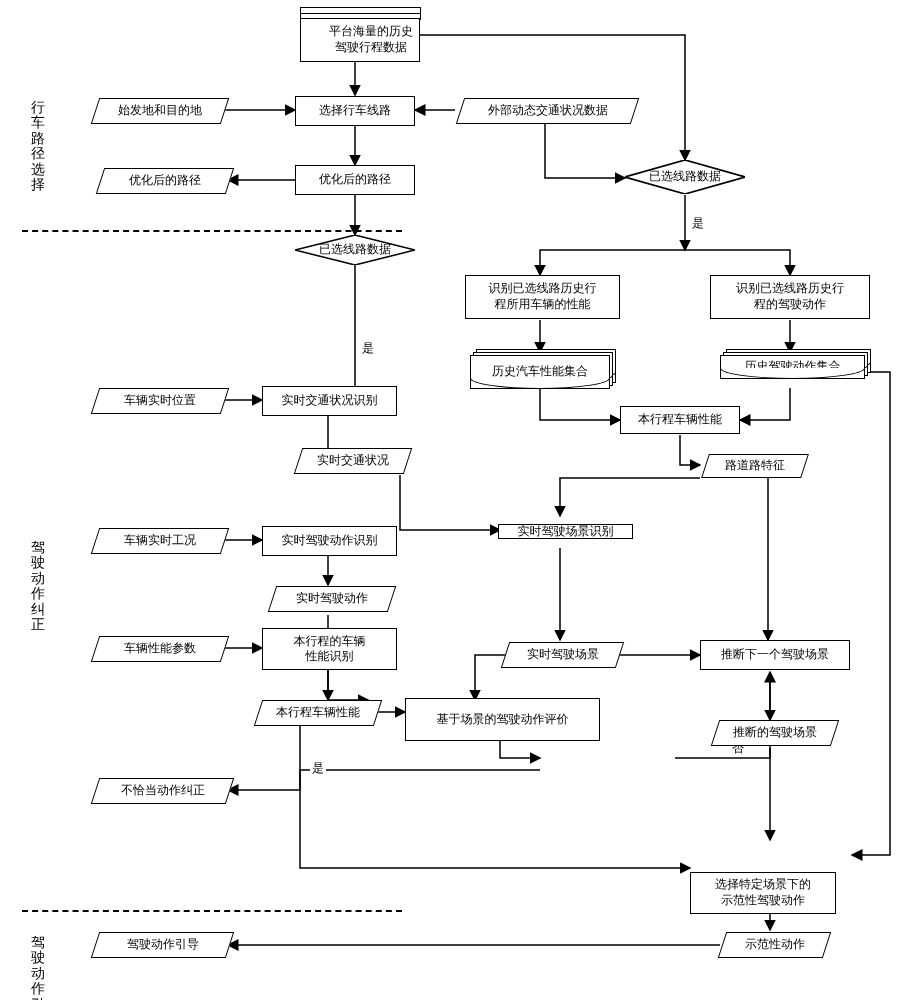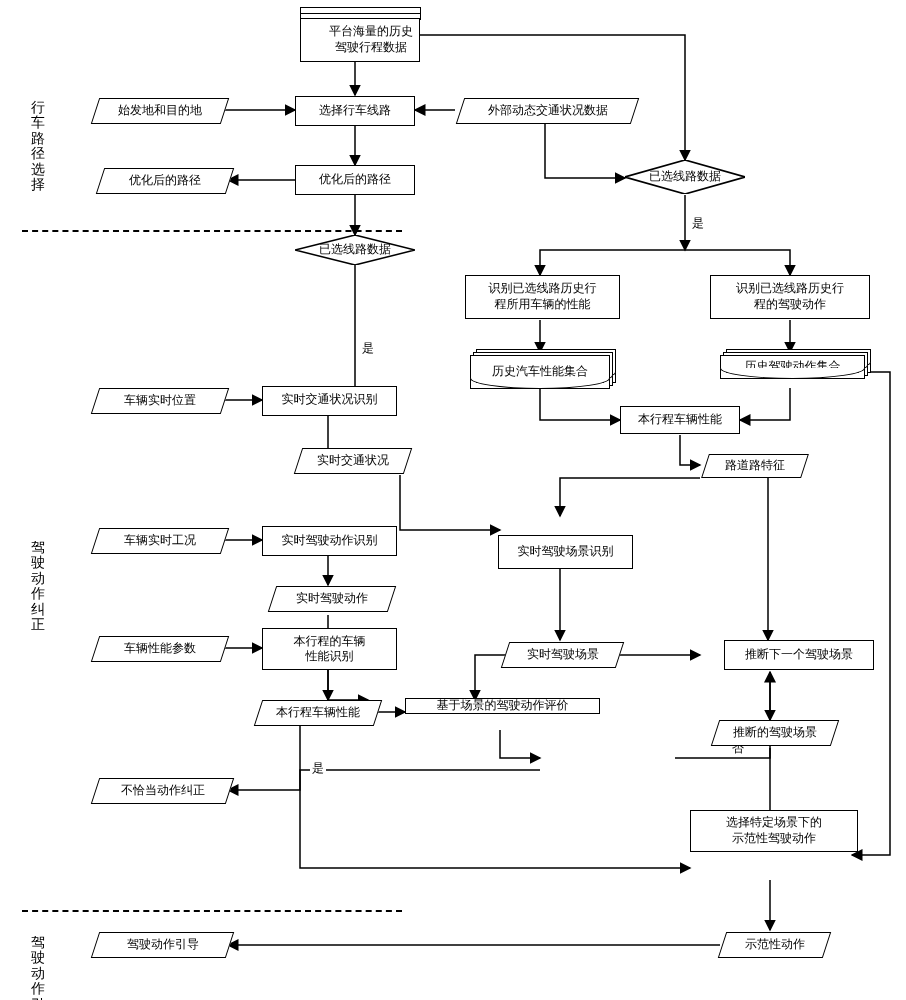--- a/index.html
+++ b/index.html
@@ -201,21 +201,21 @@
     <div class="doc d3"></div>
       <div class="doc d2"></div>
       <div class="doc">
         <div class="txt">历史驾驶动作集合</div>
       </div>
   </div>
 
   <div class="node io" style="left:95px; top:388px; width:130px; height:26px;">
       <span>车辆实时位置</span>
     </div>
-  <div class="node" style="left:262px; top:386px; width:135px; height:30px;font-family:Liberation Mono, monospace;">
+  <div class="node" style="left:262px; top:386px; width:135px; height:30px;">
       <span>实时交通状况识别</span>
     </div>
 
   <div class="node io" style="left:298px; top:448px; width:110px; height:26px;">
       <span>实时交通状况</span>
     </div>
 
   <div class="node" style="left:620px; top:406px; width:120px; height:28px;">
       <span>本行程车辆性能</span>
     </div>
@@ -226,53 +226,53 @@
   <div class="node io" style="left:95px; top:528px; width:130px; height:26px;">
       <span>车辆实时工况</span>
     </div>
   <div class="node" style="left:262px; top:526px; width:135px; height:30px;">
       <span>实时驾驶动作识别</span>
     </div>
   <div class="node io" style="left:272px; top:586px; width:120px; height:26px;">
       <span>实时驾驶动作</span>
     </div>
 
-  <div class="node" style="left:498px; top:535px; width:135px; height:34px;">
+  <div class="node" style="left:498px; top:524px; width:135px; height:15px;">
       <span>实时驾驶场景识别</span>
     </div>
   <div class="node io" style="left:505px; top:642px; width:115px; height:26px;">
       <span>实时驾驶场景</span>
     </div>
-  <div class="node" style="left:700px; top:640px; width:150px; height:30px;margin-left:24px;">
+  <div class="node" style="left:700px; top:640px; width:150px; height:30px;">
       <span>推断下一个驾驶场景</span>
     </div>
 
   <div class="node io" style="left:95px; top:636px; width:130px; height:26px;">
       <span>车辆性能参数</span>
     </div>
   <div class="node" style="left:262px; top:628px; width:135px; height:42px;align-items:flex-end;">
       <span style="white-space:pre-line">本行程的车辆
 性能识别</span>
     </div>
   <div class="node io" style="left:258px; top:700px; width:120px; height:26px;">
       <span>本行程车辆性能</span>
     </div>
 
-  <div class="node" style="left:405px; top:698px; width:195px; height:16px;">
+  <div class="node" style="left:405px; top:698px; width:195px; height:43px;">
       <span>基于场景的驾驶动作评价</span>
     </div>
   <div class="node io" style="left:715px; top:720px; width:120px; height:26px;">
       <span>推断的驾驶场景</span>
     </div>
 
   <div class="node io" style="left:95px; top:778px; width:135px; height:26px;">
       <span>不恰当动作纠正</span>
     </div>
 
-  <div class="node" style="left:690px; top:810px; width:168px; height:42px;">
+  <div class="node" style="left:690px; top:872px; width:146px; height:42px;">
       <span style="white-space:pre-line">选择特定场景下的
 示范性驾驶动作</span>
     </div>
   <div class="node io" style="left:722px; top:932px; width:105px; height:26px;">
       <span>示范性动作</span>
     </div>
   <div class="node io" style="left:95px; top:932px; width:135px; height:26px;">
       <span>驾驶动作引导</span>
     </div>
 

